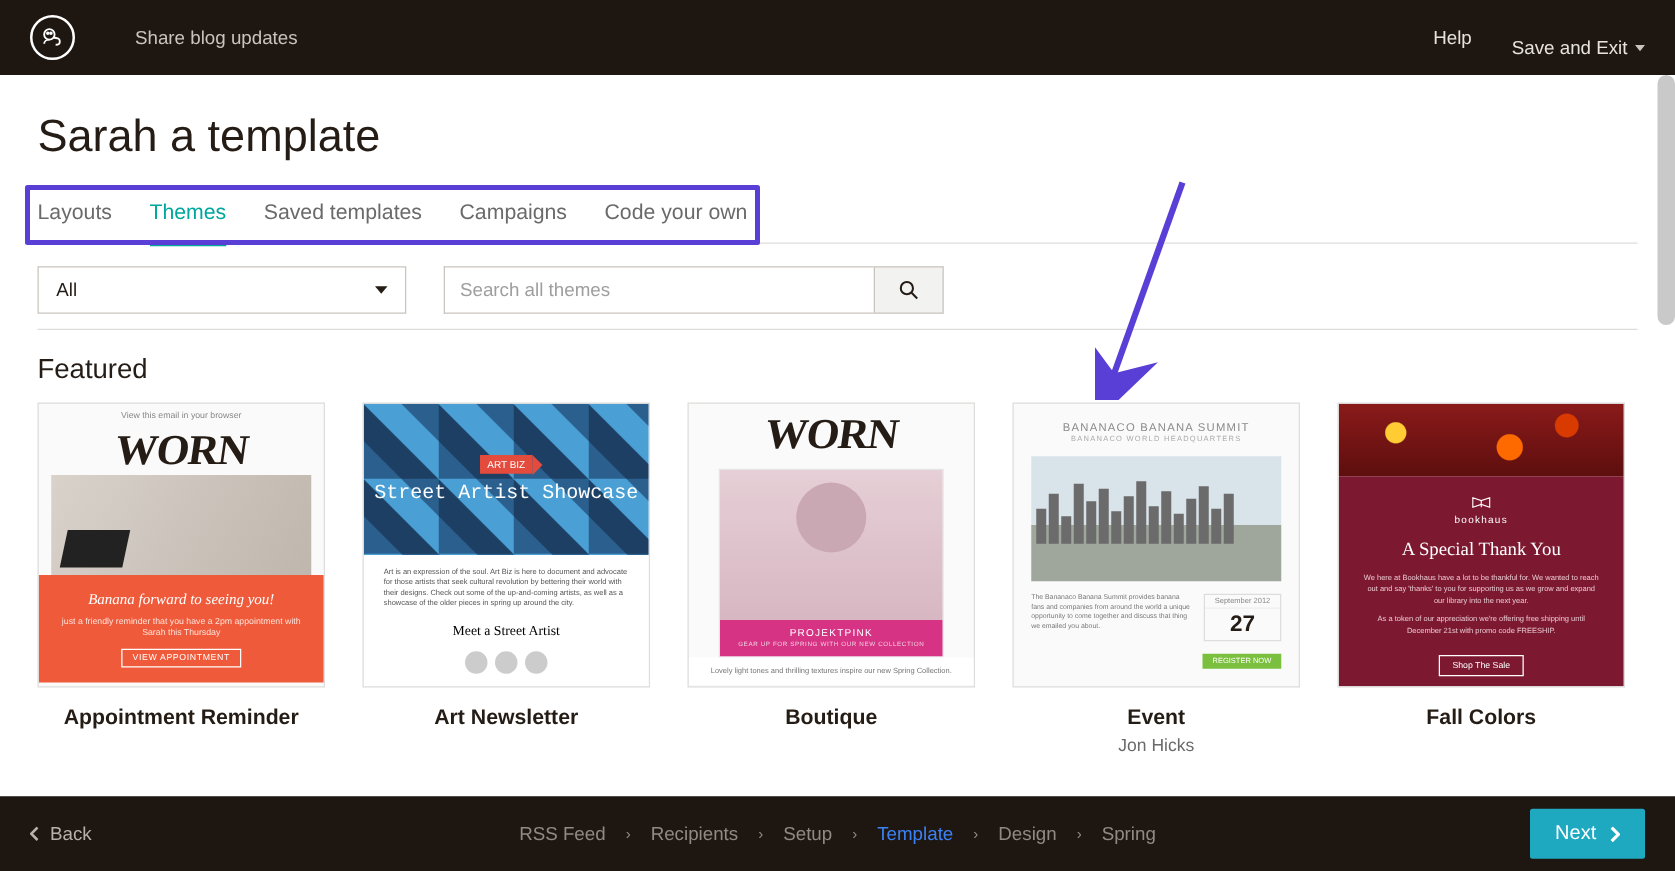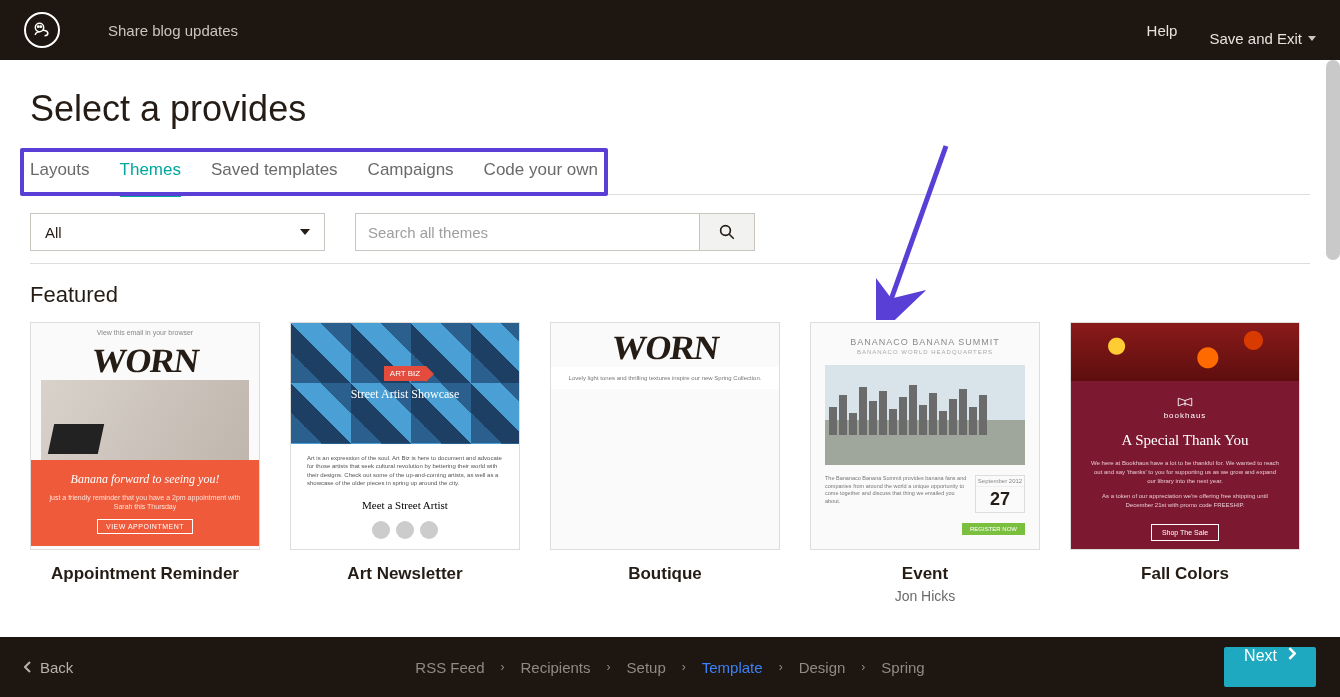--- a/index.html
+++ b/index.html
@@ -43,40 +43,40 @@
   .t1 .img::after{content:""; position:absolute; left:10px; bottom:6px; width:50px;height:30px; background:#222; transform:skewX(-12deg);}
   .t1 .red{background:#ee5a3a;color:#fff;text-align:center;padding:12px 10px;}
   .t1 .red .h{font-family:Georgia,serif;font-style:italic;font-size:12px;}
   .t1 .red .p{font-size:7px;color:#ffe0d8;margin-top:6px;line-height:1.3;}
   .t1 .red .btn{display:inline-block;border:1px solid #fff;font-size:7px;padding:3px 8px;margin-top:8px;letter-spacing:0.5px;}
   .t2 .hero{height:130px;background:
      linear-gradient(45deg,#2b5f8e 25%,#1c3f63 25% 50%,#4aa0d5 50% 75%,#2b5f8e 75%);
      background-size:60px 60px; color:#fff; text-align:center; display:flex; flex-direction:column; align-items:center; justify-content:center;}
   .t2 .badge{background:#e34b3d;color:#fff;font-size:8px;padding:3px 6px;display:inline-block;margin-bottom:6px;position:relative;}
   .t2 .badge::after{content:"";position:absolute;right:-8px;top:0;border-left:8px solid #e34b3d;border-top:8px solid transparent;border-bottom:8px solid transparent;height:0;}
-  .t2 .hero .st{font-family:Liberation Serif, serif;font-size:12px;}
+  .t2 .hero .st{font-family:Liberation Mono, monospace;font-size:16px;}
   .t2 .body{padding:10px 16px;font-size:6px;color:#555;line-height:1.4;background:#fff;flex:1;}
   .t2 .body .h{font-family:Georgia,serif;font-size:11px;color:#000;text-align:center;margin:10px 0 6px;}
   .t2 .dots{display:flex;justify-content:center;gap:6px;margin-top:8px;}
   .t2 .dot{width:18px;height:18px;border-radius:50%;background:#ccc;}
   .t3 .img{margin:8px 24px 0;border:1px solid #e5e5e5;}
   .t3 .photo{height:120px;background:linear-gradient(#e6cfd6,#d7b7c2); position:relative;}
   .t3 .photo::before{content:"";position:absolute;left:50%;top:10px;width:56px;height:56px;border-radius:50%;background:#c9a8b3;transform:translateX(-50%);}
   .t3 .pink{background:#d63384;color:#fff;text-align:center;font-size:8px;padding:6px 0;letter-spacing:1px;}
   .t3 .pink .s{font-size:5px;letter-spacing:0.5px;display:block;margin-top:2px;color:#f3d1e2;}
   .t3 .cap{font-size:6px;color:#777;text-align:center;padding:8px;background:#fff;}
   .t4{padding:14px;background:#fafafa;}
   .t4 .h{text-align:center;color:#8a8a8a;font-size:9px;letter-spacing:1px;}
   .t4 .sh{text-align:center;color:#aaa;font-size:6px;margin-top:2px;letter-spacing:1px;}
   .t4 .city{height:100px;margin-top:10px;background:linear-gradient(#d8e3ea 55%, #9fa79d 55%);position:relative;overflow:hidden;}
   .t4 .sky{position:absolute;bottom:30px;left:0;right:0;height:50px;display:flex;align-items:flex-end;gap:2px;padding:0 4px;}
   .t4 .b{background:#6b6b6b;width:8px;}
   .t4 .row2{display:flex;gap:8px;margin-top:10px;}
   .t4 .txt{flex:1;font-size:5.5px;color:#777;line-height:1.4;}
-  .t4 .date{width:50px;border:1px solid #ddd;text-align:center;}
+  .t4 .date{width:62px;border:1px solid #ddd;text-align:center;}
   .t4 .date .m{font-size:6px;color:#888;padding:2px 0;border-bottom:1px solid #eee;}
   .t4 .date .d{font-size:18px;font-weight:600;padding:2px 0;}
   .t4 .reg{background:#7bbf3f;color:#fff;font-size:6px;display:inline-block;padding:3px 8px;float:right;margin-top:10px;}
   .t5 .leaves{height:58px;background:
      radial-gradient(circle at 20% 40%, #ffcc33 0 8px, transparent 9px),
      radial-gradient(circle at 60% 60%, #ff6a00 0 10px, transparent 11px),
      radial-gradient(circle at 80% 30%, #d93a00 0 9px, transparent 10px),
      linear-gradient(#8a1a1a,#5e0e0e);}
   .t5 .maroon{background:#7c1830;color:#fff;text-align:center;padding:14px 18px;height:168px;}
   .t5 .logo{font-size:8px;letter-spacing:1px;margin-bottom:4px;}
@@ -86,21 +86,21 @@
   .t5 .btn{display:inline-block;border:1px solid #fff;font-size:7px;padding:4px 10px;margin-top:14px;}
   
   .arrow-svg{position:absolute; left:876px; top:140px; pointer-events:none;}
   
   .bottom{position:absolute;left:0;right:0;bottom:0;height:60px;background:#1e1611;color:#b7b1aa;display:flex;align-items:center;padding:0 24px;font-size:15px;}
   .back{display:flex;align-items:center;gap:8px;cursor:pointer;color:#b7b1aa;}
   .crumbs{position:absolute;left:50%;transform:translateX(-50%);display:flex;align-items:center;gap:16px;}
   .crumb{color:#8f8a83;}
   .crumb.active{color:#3b82f6;font-weight:500;}
   .chev{color:#8f8a83;font-size:12px;}
-  .next-btn{margin-left:auto;background:#1fa9c0;color:#fff;border:none;height:40px;padding:0 20px;font-size:16px;display:flex;align-items:flex-start;gap:10px;cursor:pointer;border-radius:2px;}
+  .next-btn{margin-left:auto;background:#1fa9c0;color:#fff;border:none;height:40px;padding:0 20px;font-size:16px;display:flex;align-items:center;gap:10px;cursor:pointer;border-radius:2px;}
   
   .fake-scroll{position:absolute;right:0;top:60px;width:14px;height:200px;background:#c9c9c9;border-radius:7px;}
 </style>
 </head>
 <body>
 
 <div class="topbar">
   <div class="logo-circle">
     <svg width="20" height="20" viewBox="0 0 24 24" fill="none" stroke="#fff" stroke-width="1.8">
         <circle cx="9" cy="9" r="5"></circle>
@@ -116,21 +116,21 @@
     <div class="save-exit">
       <span>Save and Exit</span>
       <span class="caret-down"></span>
     </div>
   </div>
 </div>
 
 <div class="fake-scroll"></div>
 
 <div class="main">
-  <h1 class="title">Select a provides</h1>
+  <h1 class="title">Sarah a template</h1>
 
   <div class="tabs-wrap">
     <div class="tabs-highlight"></div>
     <div class="tabs">
       <div class="tab">Layouts</div>
       <div class="tab active">Themes</div>
       <div class="tab">Saved templates</div>
       <div class="tab">Campaigns</div>
       <div class="tab">Code your own</div>
     </div>
@@ -186,20 +186,27 @@
               <div class="dot"></div>
             </div>
         </div>
       </div>
       <div class="card-title">Art Newsletter</div>
     </div>
 
     <div class="card">
       <div class="thumb t3">
         <div class="t-worn-logo" style="margin-top:6px;">WORN</div>
+        <div class="img">
+          <div class="photo"></div>
+          <div class="pink">
+            <span>PROJEKTPINK</span>
+            <span class="s">GEAR UP FOR SPRING WITH OUR NEW COLLECTION</span>
+          </div>
+        </div>
         <div class="cap">Lovely light tones and thrilling textures inspire our new Spring Collection.</div>
       </div>
       <div class="card-title">Boutique</div>
     </div>
 
     <div class="card">
       <div class="thumb t4">
         <div class="h">BANANACO BANANA SUMMIT</div>
         <div class="sh">BANANACO WORLD HEADQUARTERS</div>
         <div class="city">

